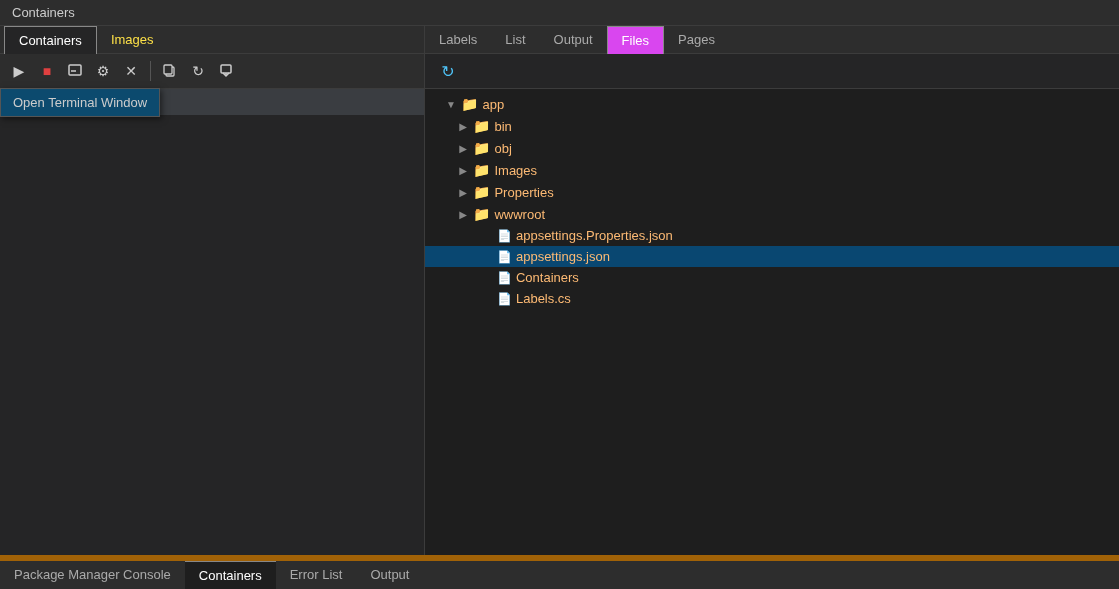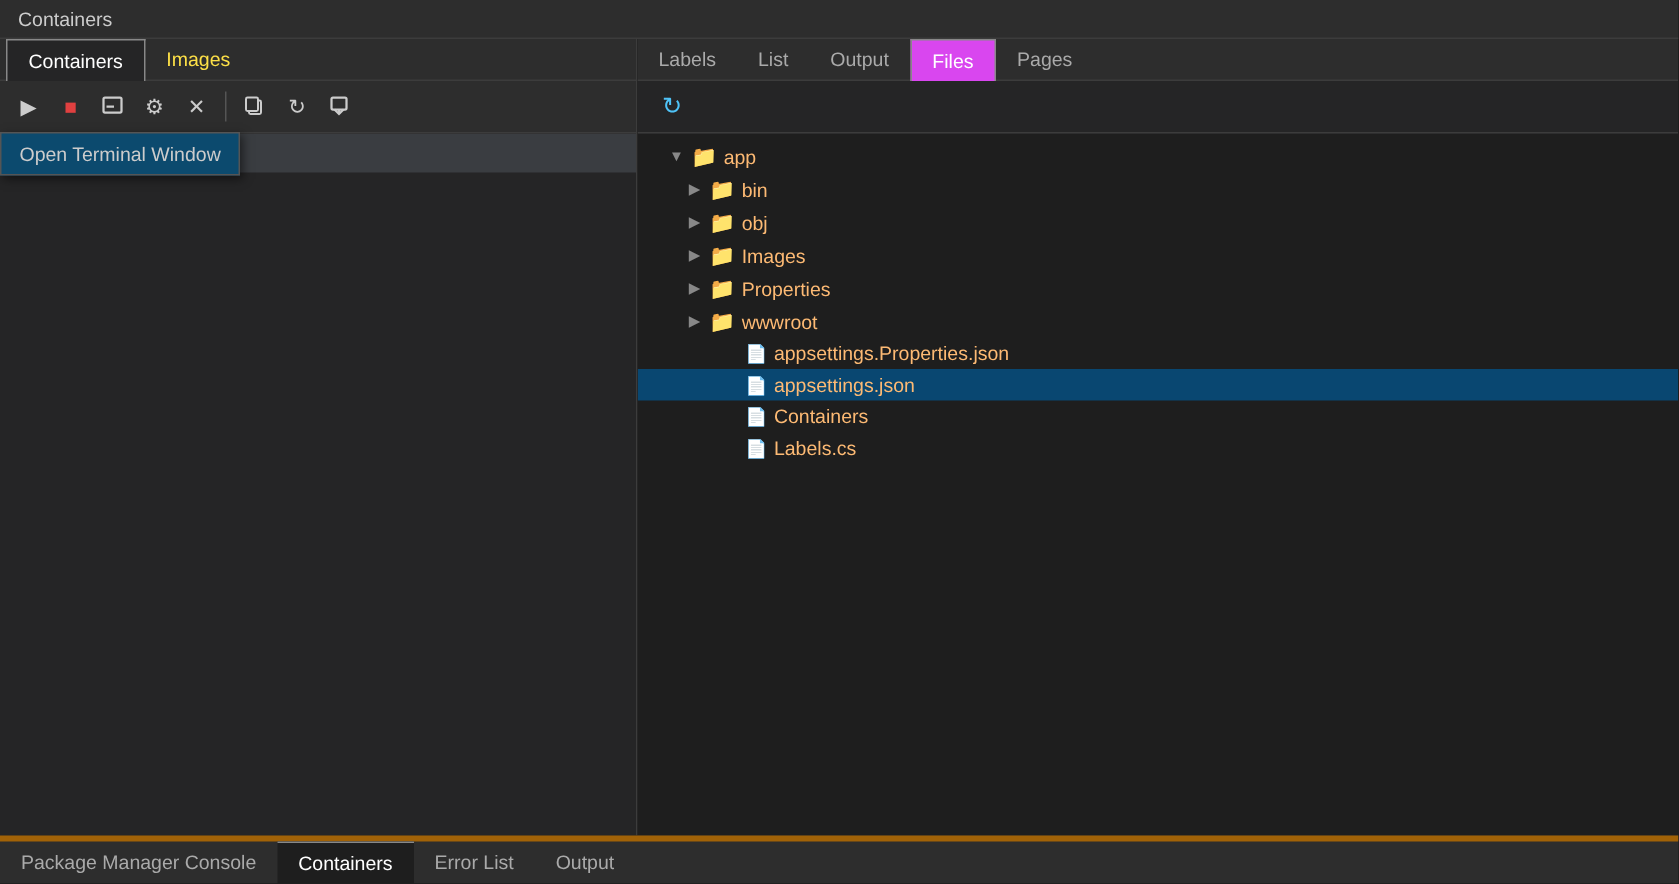--- a/index.html
+++ b/index.html
@@ -246,21 +246,21 @@
     }
 
     .item-label {
       color: #fdba74;
     }
 
     
     .bottom-tab-bar {
       display: flex;
       background: #2d2d2d;
-      border-top: 4px solid #a16207;
+      border-top: 6px solid #a16207;
       flex-shrink: 0;
     }
 
     .bottom-tab {
       padding: 6px 14px;
       cursor: pointer;
       color: #aaaaaa;
       font-size: 13px;
     }
 

